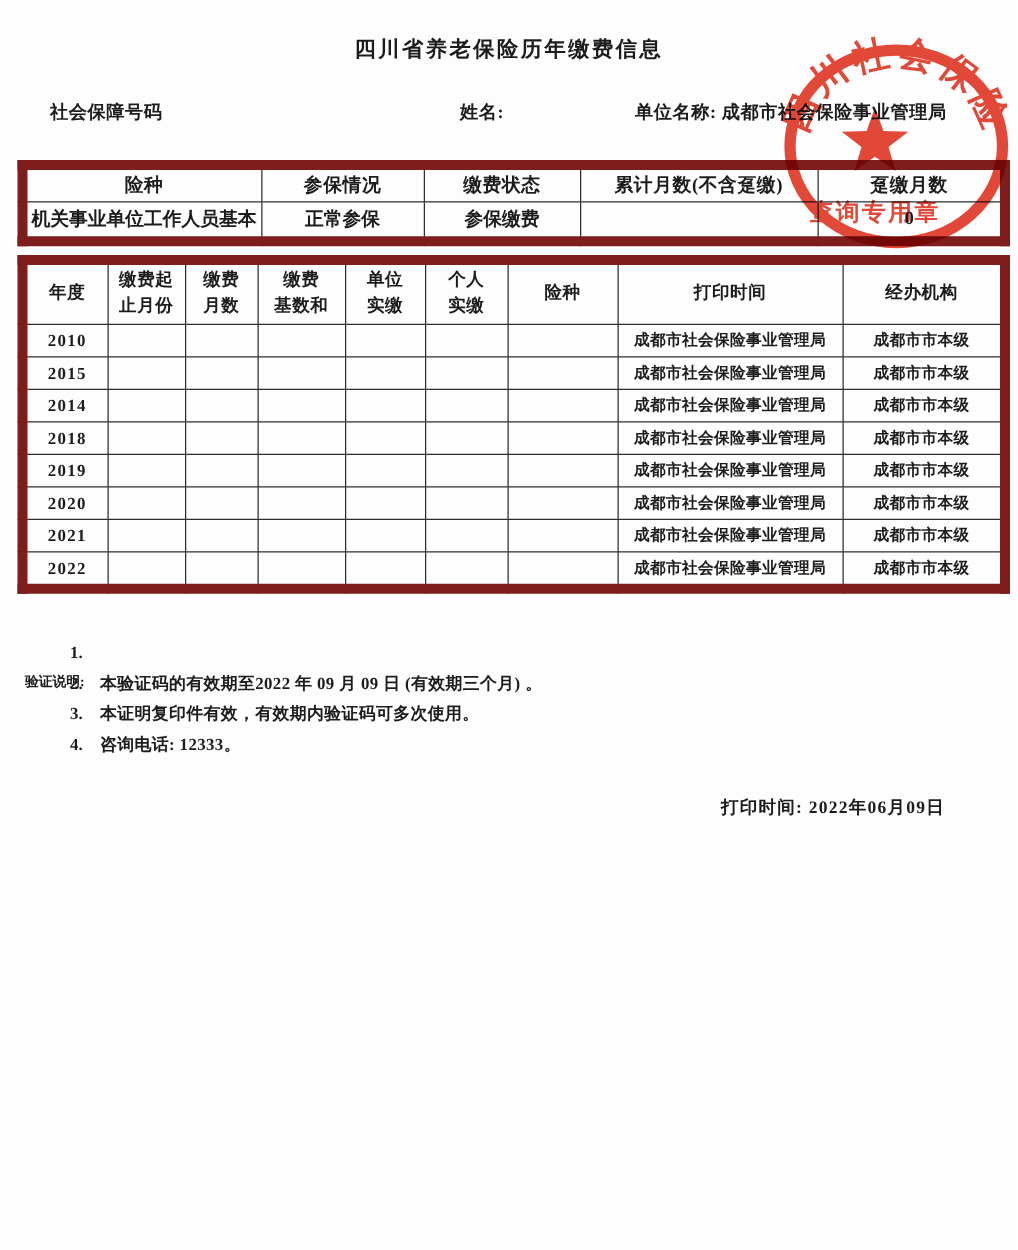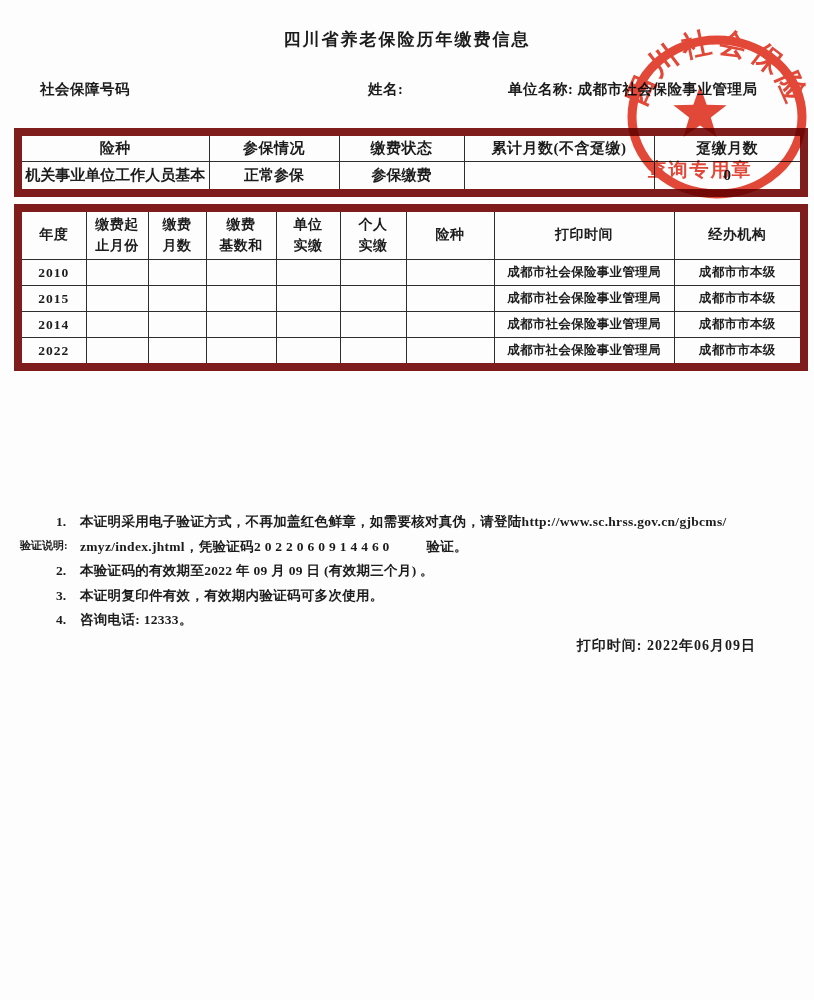--- a/index.html
+++ b/index.html
@@ -141,39 +141,81 @@
         <td></td>
         <td></td>
         <td></td>
         <td></td>
         <td></td>
         <td></td>
         <td>成都市社会保险事业管理局</td>
         <td>成都市市本级</td>
       </tr>
         <tr class="detail-row">
+        <td class="year-cell">2018</td>
+        <td></td>
+        <td></td>
+        <td></td>
+        <td></td>
+        <td></td>
+        <td></td>
+        <td>成都市社会保险事业管理局</td>
+        <td>成都市市本级</td>
+      </tr>
+        <tr class="detail-row">
+        <td class="year-cell">2019</td>
+        <td></td>
+        <td></td>
+        <td></td>
+        <td></td>
+        <td></td>
+        <td></td>
+        <td>成都市社会保险事业管理局</td>
+        <td>成都市市本级</td>
+      </tr>
+        <tr class="detail-row">
+        <td class="year-cell">2020</td>
+        <td></td>
+        <td></td>
+        <td></td>
+        <td></td>
+        <td></td>
+        <td></td>
+        <td>成都市社会保险事业管理局</td>
+        <td>成都市市本级</td>
+      </tr>
+        <tr class="detail-row">
+        <td class="year-cell">2021</td>
+        <td></td>
+        <td></td>
+        <td></td>
+        <td></td>
+        <td></td>
+        <td></td>
+        <td>成都市社会保险事业管理局</td>
+        <td>成都市市本级</td>
+      </tr>
+        <tr class="detail-row">
         <td class="year-cell">2022</td>
         <td></td>
         <td></td>
         <td></td>
         <td></td>
         <td></td>
         <td></td>
         <td>成都市社会保险事业管理局</td>
         <td>成都市市本级</td>
       </tr>
       </tbody>
   </table>
 
   <div class="notes-label">验证说明:</div>
   <div class="notes">
       <div class="note-item">
       <span class="note-num">1.</span>
-      <span class="note-text">本证明采用电子验证方式，不再加盖红色鲜章，如需要核对真伪，请登陆http://www.sc.hrss.gov.cn/gjbcms/
-zmyz/index.jhtml，凭验证码2 0 2 2 0 6 0 9 1 4 4 6 0          验证。</span>
     </div>
       <div class="note-item">
       <span class="note-num">2.</span>
       <span class="note-text">本验证码的有效期至2022 年 09 月 09 日 (有效期三个月) 。</span>
     </div>
       <div class="note-item">
       <span class="note-num">3.</span>
       <span class="note-text">本证明复印件有效，有效期内验证码可多次使用。</span>
     </div>
       <div class="note-item">

